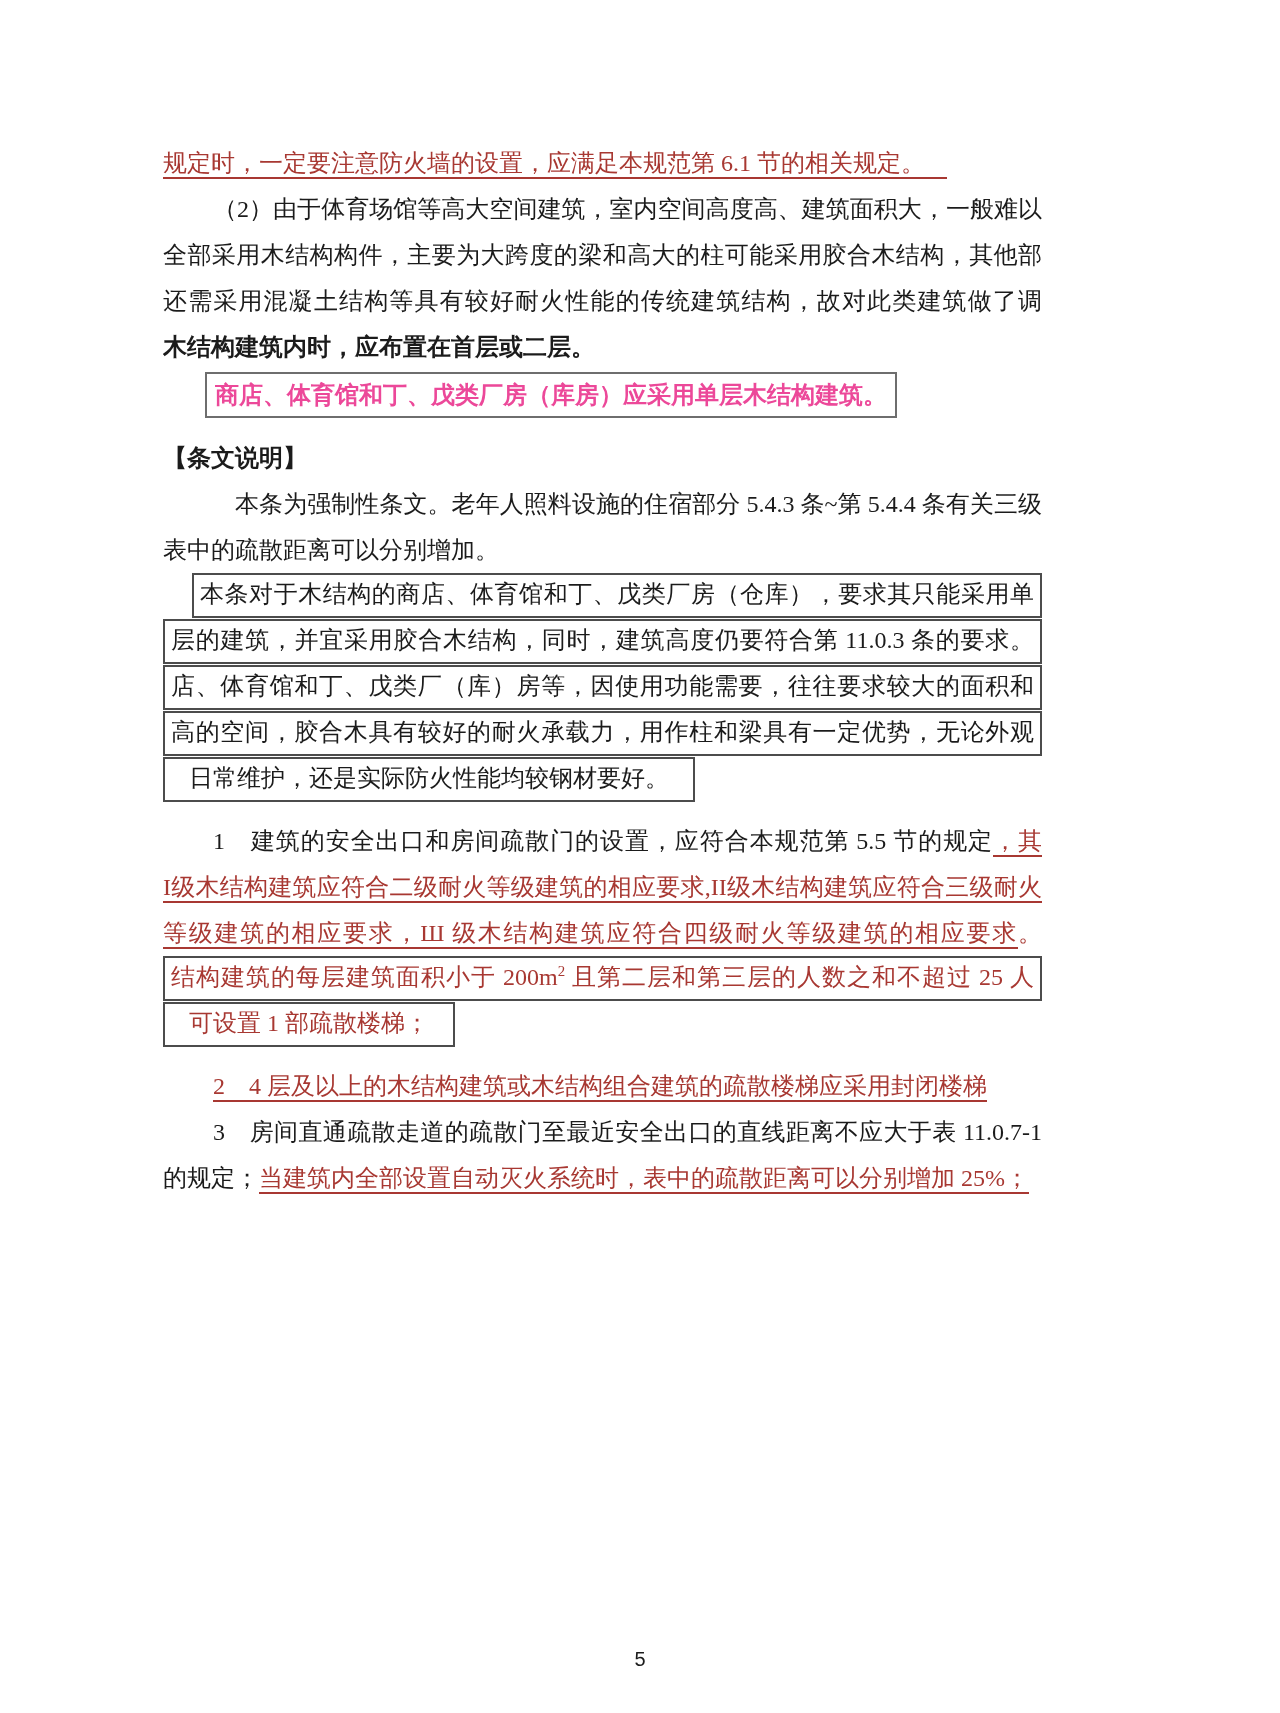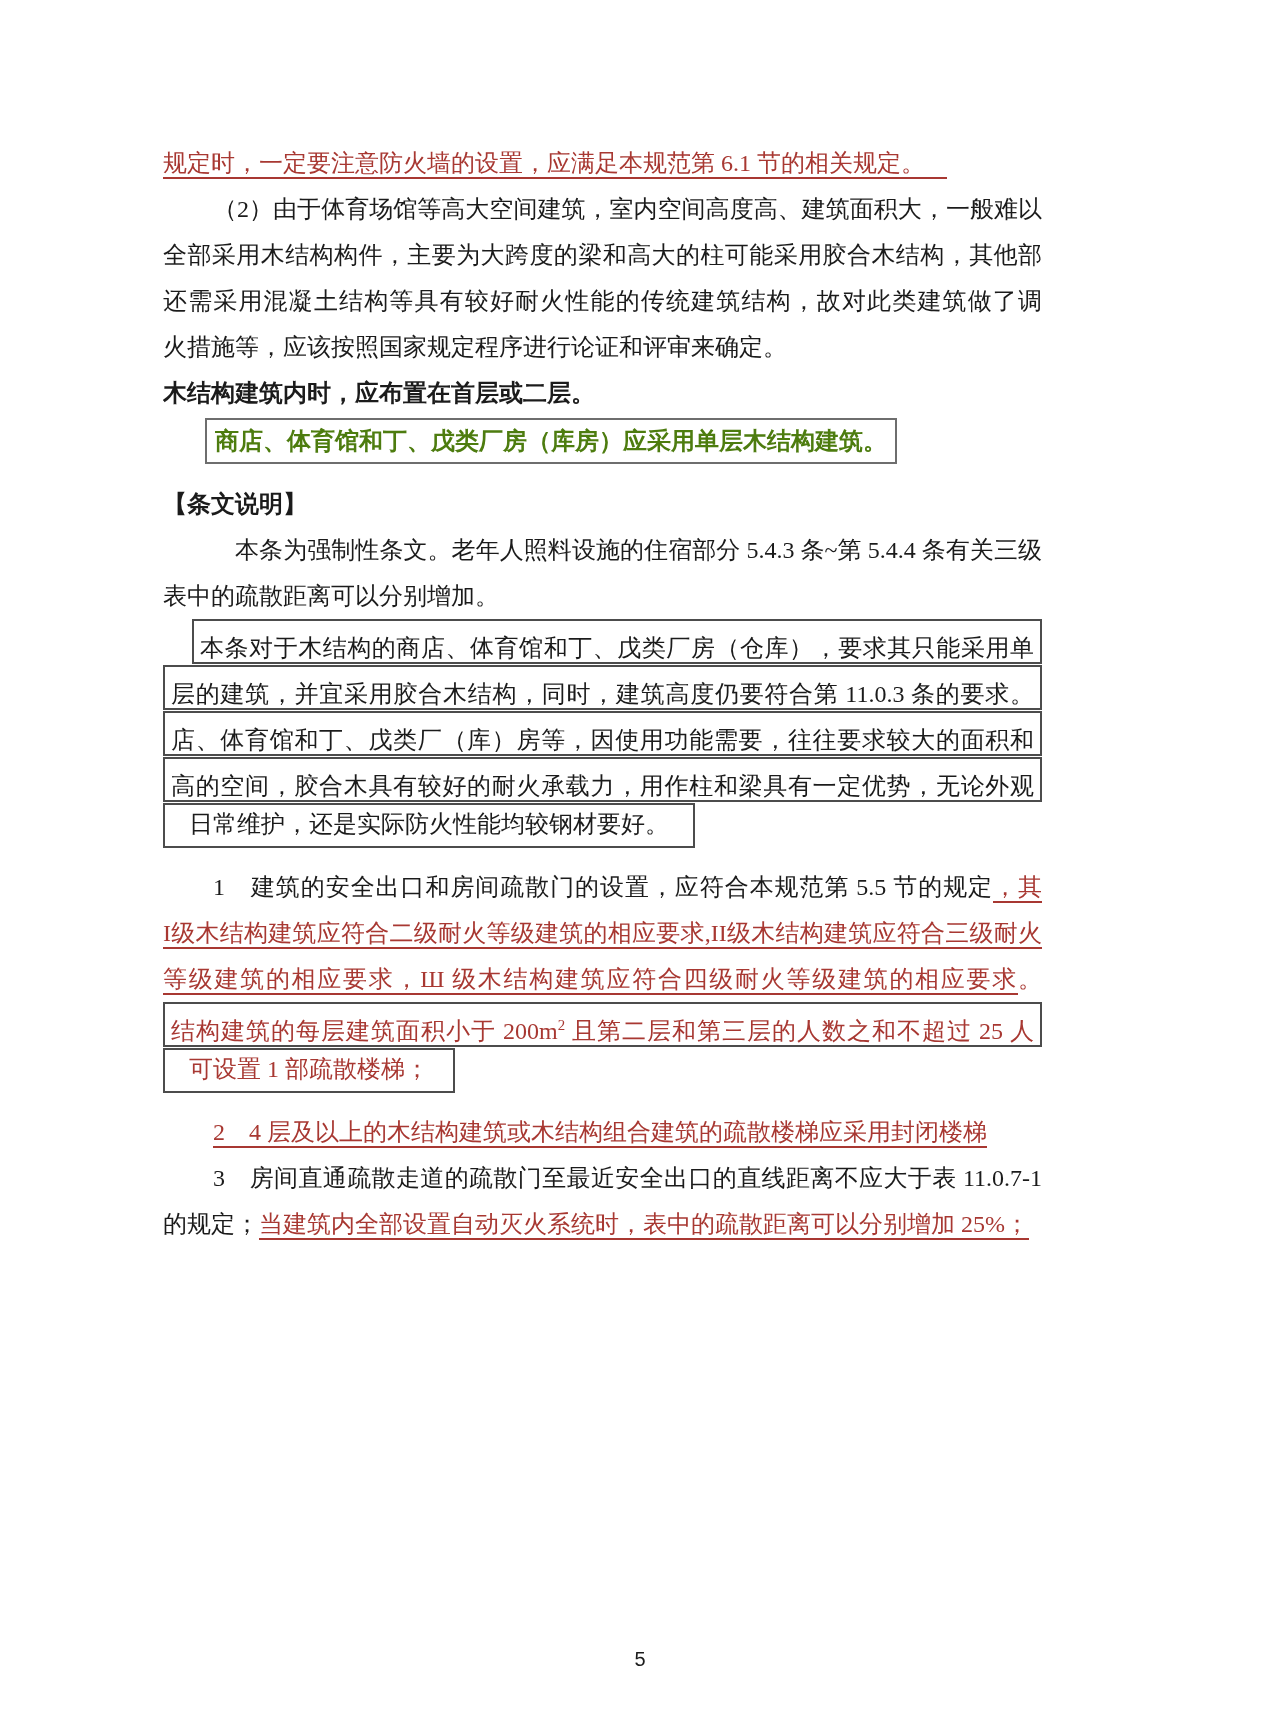--- a/index.html
+++ b/index.html
@@ -18,49 +18,48 @@
   .ind2{text-indent:50px;}
   .ind25{text-indent:72px;}
   .bold{font-weight:bold;}
   .red{color:#a83832;}
   .ul{border-bottom:2px solid #a83832;padding-bottom:1px;}
   .ul-pad{padding-right:22px;}
   .ul-pad-sm{padding-right:10px;}
   
   .boxline{
     box-sizing:border-box;border:2px solid #4c4c4c;
-    height:45px;line-height:39px;padding:8px 6px;margin:0 0 1px 0;overflow:hidden;
+    height:45px;line-height:39px;padding:0 6px;margin:0 0 1px 0;overflow:hidden;
   }
   .boxline.fill{text-align:justify;text-align-last:justify;text-justify:inter-character;}
   .box-indent{margin-left:29px;}
   .box-fit{display:inline-block;width:auto;padding:0 24px;}
   .redbox-strong{
     display:inline-block;box-sizing:border-box;border:2px solid #6e6e6e;
     height:46px;line-height:42px;padding:0 8px;margin:2px 0 2px 42px;
-    font-weight:bold;color:#4d7c0f;overflow:hidden;
+    font-weight:bold;color:#ec4899;overflow:hidden;
   }
   .sup{font-size:0.62em;vertical-align:super;line-height:0;}
   .page-number{
     position:absolute;top:1648px;left:0;width:100%;
     text-align:center;font-size:20px;color:#1b1b1b;
     font-family:"Liberation Sans","DejaVu Sans",sans-serif;
   }
 </style>
 </head>
 <body>
 
 <div class="page">
   <div class="content">
 
     <p class="ln"><span class="red ul ul-pad">规定时，一定要注意防火墙的设置，应满足本规范第 6.1 节的相关规定。</span></p>
 
     <p class="ln fill ind2">（2）由于体育场馆等高大空间建筑，室内空间高度高、建筑面积大，一般难以</p>
     <p class="ln fill">全部采用木结构构件，主要为大跨度的梁和高大的柱可能采用胶合木结构，其他部分</p>
     <p class="ln fill">还需采用混凝土结构等具有较好耐火性能的传统建筑结构，故对此类建筑做了调整。</p>
-    <p class="ln">火措施等，应该按照国家规定程序进行论证和评审来确定。</p>
 
     <p class="ln bold">木结构建筑内时，应布置在首层或二层。</p>
 
     <div><span class="redbox-strong">商店、体育馆和丁、戊类厂房（库房）应采用单层木结构建筑。</span></div>
 
     <p class="ln bold">【条文说明】</p>
 
     <p class="ln fill ind25">本条为强制性条文。老年人照料设施的住宿部分 5.4.3 条~第 5.4.4 条有关三级和</p>
     <p class="ln">表中的疏散距离可以分别增加。</p>
 

